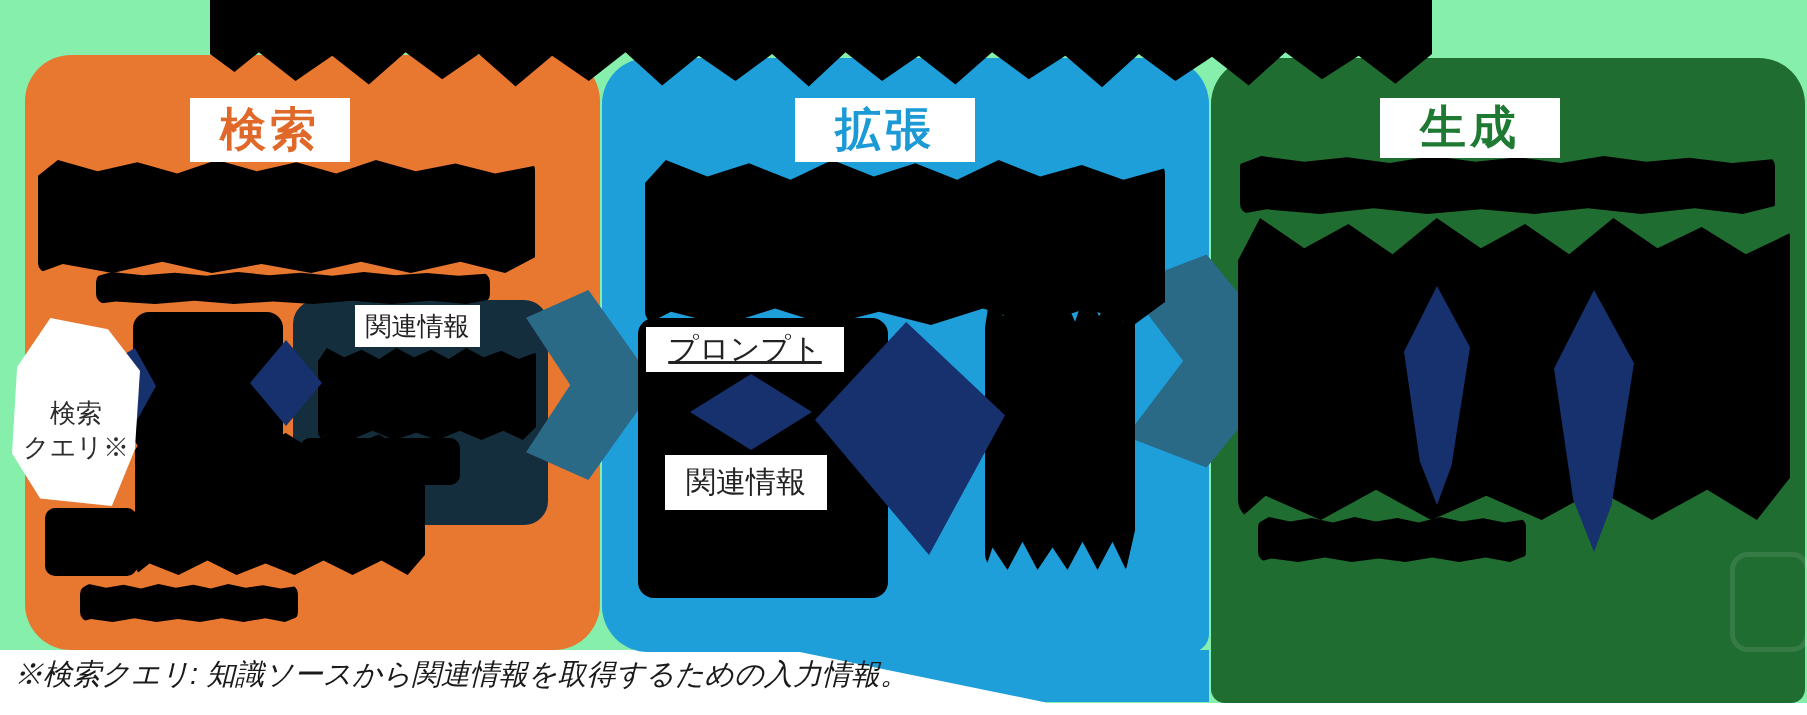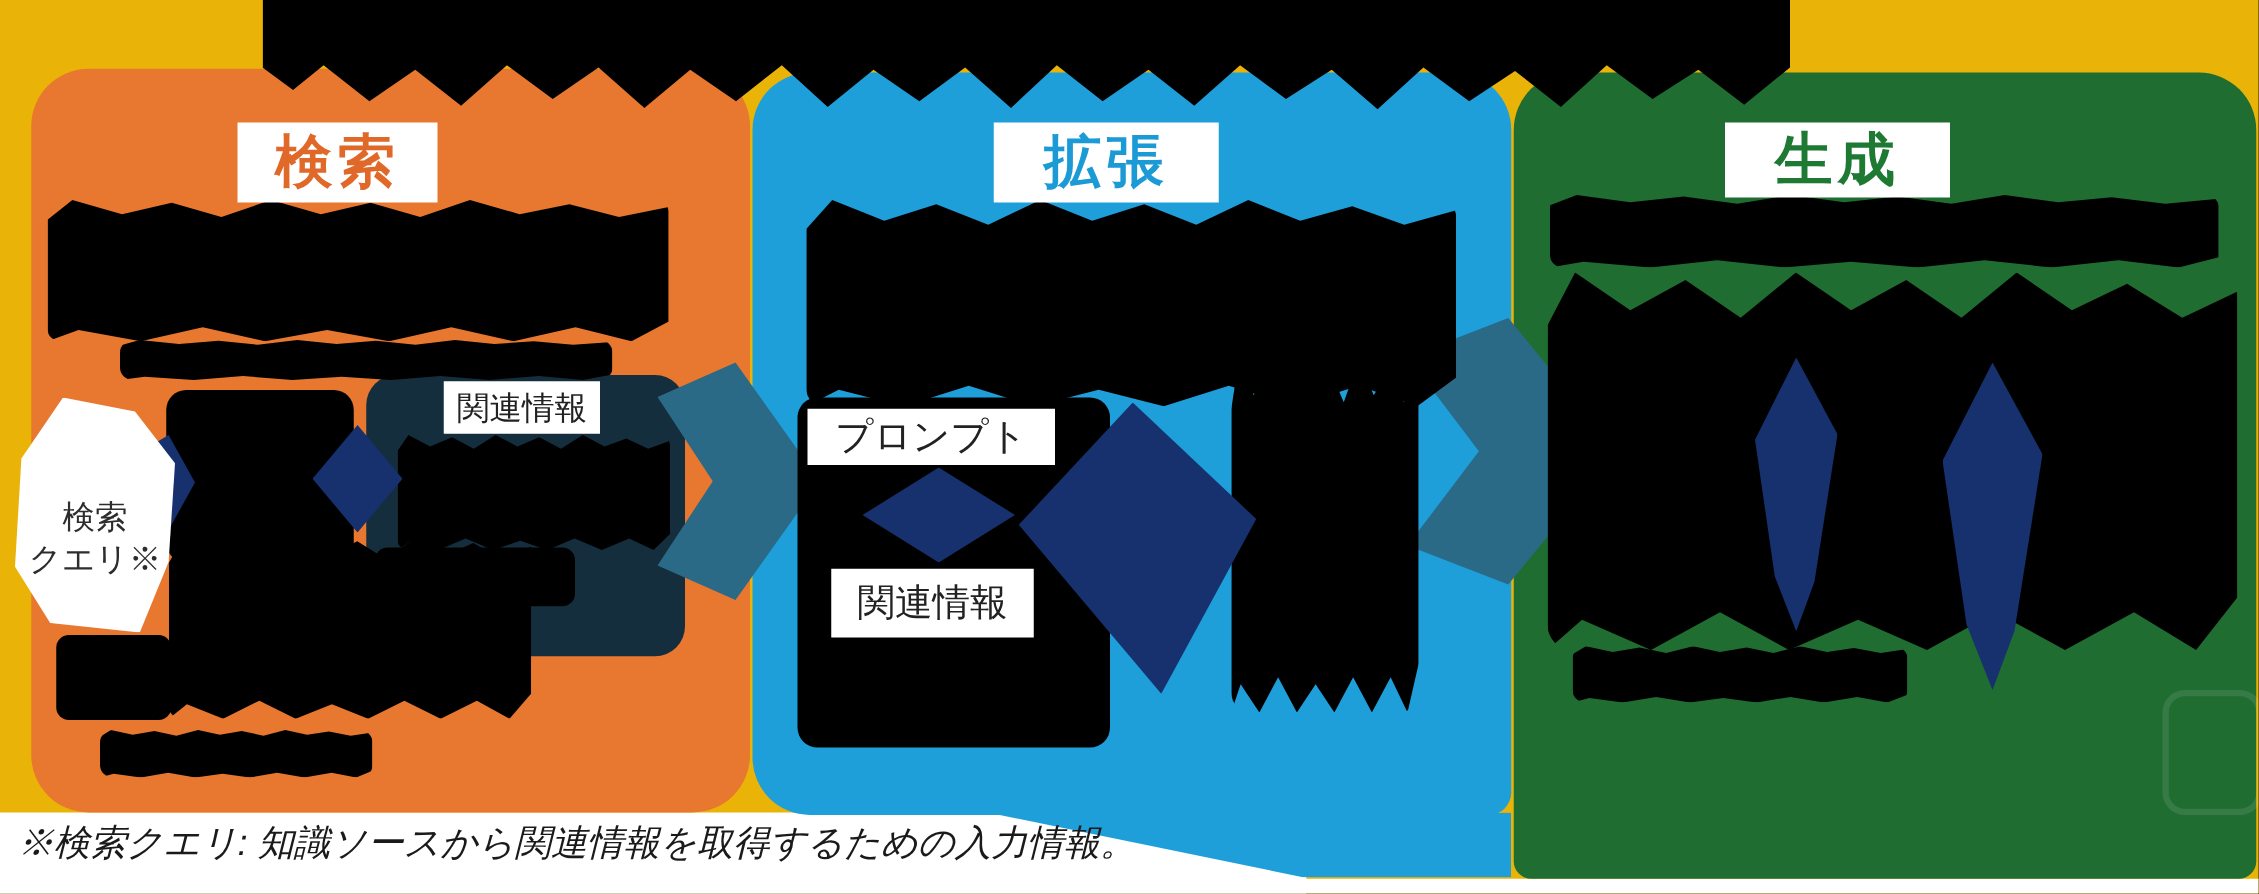--- a/index.html
+++ b/index.html
@@ -1,17 +1,17 @@
 <!DOCTYPE html>
 <html><head>
 <meta charset="utf-8">
 <style>
   html,body{margin:0;padding:0;background:#000;}
   #canvas{
-    position:relative;width:1807px;height:715px;background:#eab308;
+    position:relative;width:1807px;height:715px;background:#86efac;
     overflow:hidden;font-family:"Liberation Sans",sans-serif;
   }
   .abs{position:absolute;}
   
   .box{position:absolute;border-radius:46px;}
   #box-retrieval{left:25px;top:55px;width:575px;height:595px;background:#E8772F;}
   #box-augment{left:602px;top:58px;width:607px;height:594px;background:#1E9FDA;border-radius:46px 46px 18px 46px;}
   #box-augment-tab{left:790px;top:650px;width:419px;height:52px;background:#1E9FDA;
      clip-path:polygon(0 0,100% 0,100% 100%,60.5% 100%);}
   #box-generate{left:1211px;top:58px;width:594px;height:645px;background:#206D32;border-radius:46px 46px 14px 14px;}
@@ -47,21 +47,21 @@
   #merge-arrow{left:815px;top:322px;width:190px;height:233px;
      clip-path:polygon(48% 0,100% 40%,60% 100%,0 42%);}
   #gen-arrow-1{left:1404px;top:286px;width:66px;height:219px;
      clip-path:polygon(50% 0,100% 28%,72% 82%,50% 100%,24% 80%,0 30%);}
   #gen-arrow-2{left:1554px;top:290px;width:80px;height:262px;
      clip-path:polygon(50% 0,100% 28%,72% 82%,50% 100%,24% 80%,0 30%);}
   
   .chip{position:absolute;background:#ffffff;display:flex;align-items:center;justify-content:center;
      color:#222222;}
   #chip-related-retrieval{left:355px;top:305px;width:125px;height:42px;font-size:26px;}
-  #chip-prompt{left:646px;top:327px;width:198px;height:45px;font-size:30px;}
+  #chip-prompt{left:646px;top:327px;width:198px;height:45px;font-size:30px;text-decoration:underline;}
   #chip-related-augment{left:665px;top:455px;width:162px;height:55px;font-size:30px;}
   #query-bubble{left:12px;top:318px;width:128px;height:188px;background:#ffffff;
      clip-path:polygon(30% 0,75% 6%,100% 28%,96% 70%,78% 100%,22% 96%,0 72%,4% 26%);}
   #query-bubble-text{position:absolute;left:0;top:78px;width:100%;text-align:center;
      font-size:26px;line-height:34px;color:#2d2d2d;}
   
   #footnote{left:14px;top:655px;width:1000px;font-size:29px;color:#1a1a1a;font-style:italic;}
   
   #corner-artifact{left:1730px;top:552px;width:70px;height:90px;border:5px solid rgba(255,255,255,0.10);
      border-radius:18px;background:transparent;}

